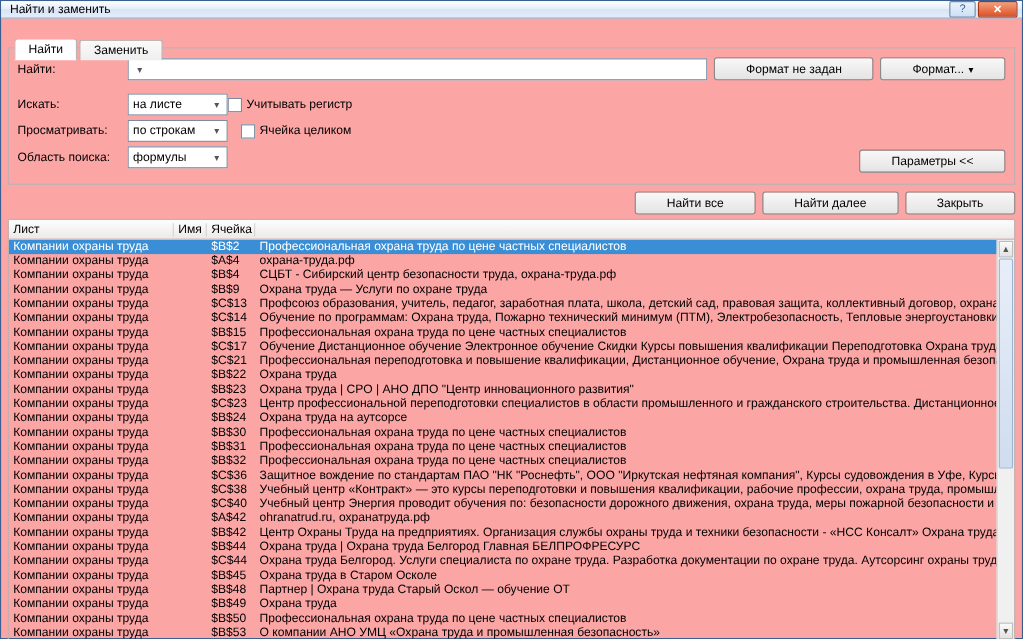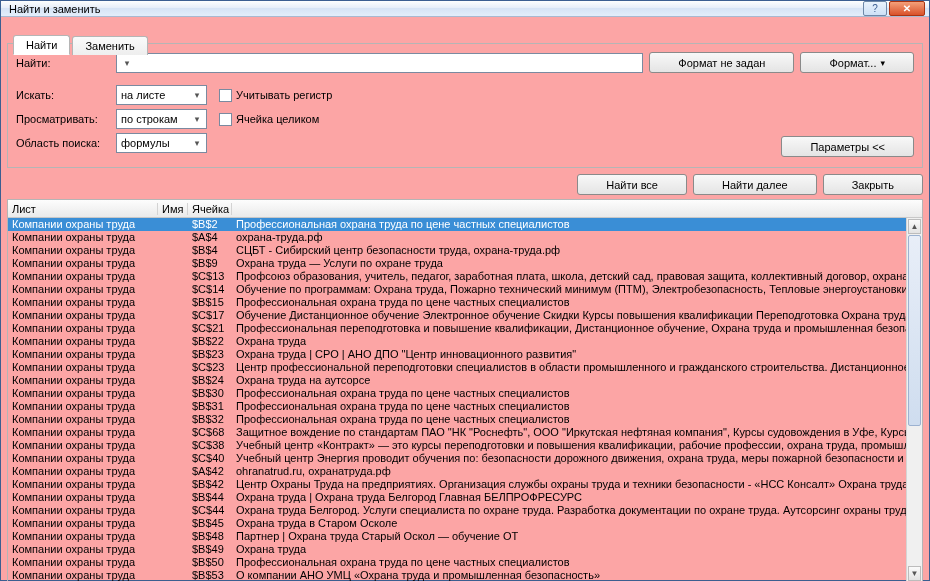--- a/index.html
+++ b/index.html
@@ -212,21 +212,21 @@
       <div style="height:8px;"></div>
 
       <div style="display:flex;">
         <div>
           <div class="row">
             <span class="lbl">Искать:</span>
             <div class="select">
               <span>на листе</span>
               <span class="drop-caret">▾</span>
             </div>
-            <div class="chk" style="margin-left:12px;">
+            <div class="chk" style="margin-left:0;">
               <div class="chkbox"></div>
               <span>Учитывать регистр</span>
             </div>
           </div>
           <div class="row">
             <span class="lbl">Просматривать:</span>
             <div class="select">
               <span>по строкам</span>
               <span class="drop-caret">▾</span>
             </div>
@@ -381,21 +381,21 @@
           <div class="rrow">
             <div class="rcell">Компании охраны труда</div>
             <div class="rcell"></div>
             <div class="rcell">$B$32</div>
             <div class="rcell">Профессиональная охрана труда по цене частных специалистов</div>
             <div class="rcell"></div>
           </div>
           <div class="rrow">
             <div class="rcell">Компании охраны труда</div>
             <div class="rcell"></div>
-            <div class="rcell">$C$68</div>
+            <div class="rcell">$C$36</div>
             <div class="rcell">Защитное вождение по стандартам ПАО "НК "Роснефть", ООО "Иркутская нефтяная компания", Курсы судовождения в Уфе, Курсы на квадроцикл/снегоход в Уфе, Безопасное вож</div>
             <div class="rcell"></div>
           </div>
           <div class="rrow">
             <div class="rcell">Компании охраны труда</div>
             <div class="rcell"></div>
             <div class="rcell">$C$38</div>
             <div class="rcell">Учебный центр «Контракт» — это курсы переподготовки и повышения квалификации, рабочие профессии, охрана труда, промышленная безопасность, система дистанционного</div>
             <div class="rcell"></div>
           </div>

